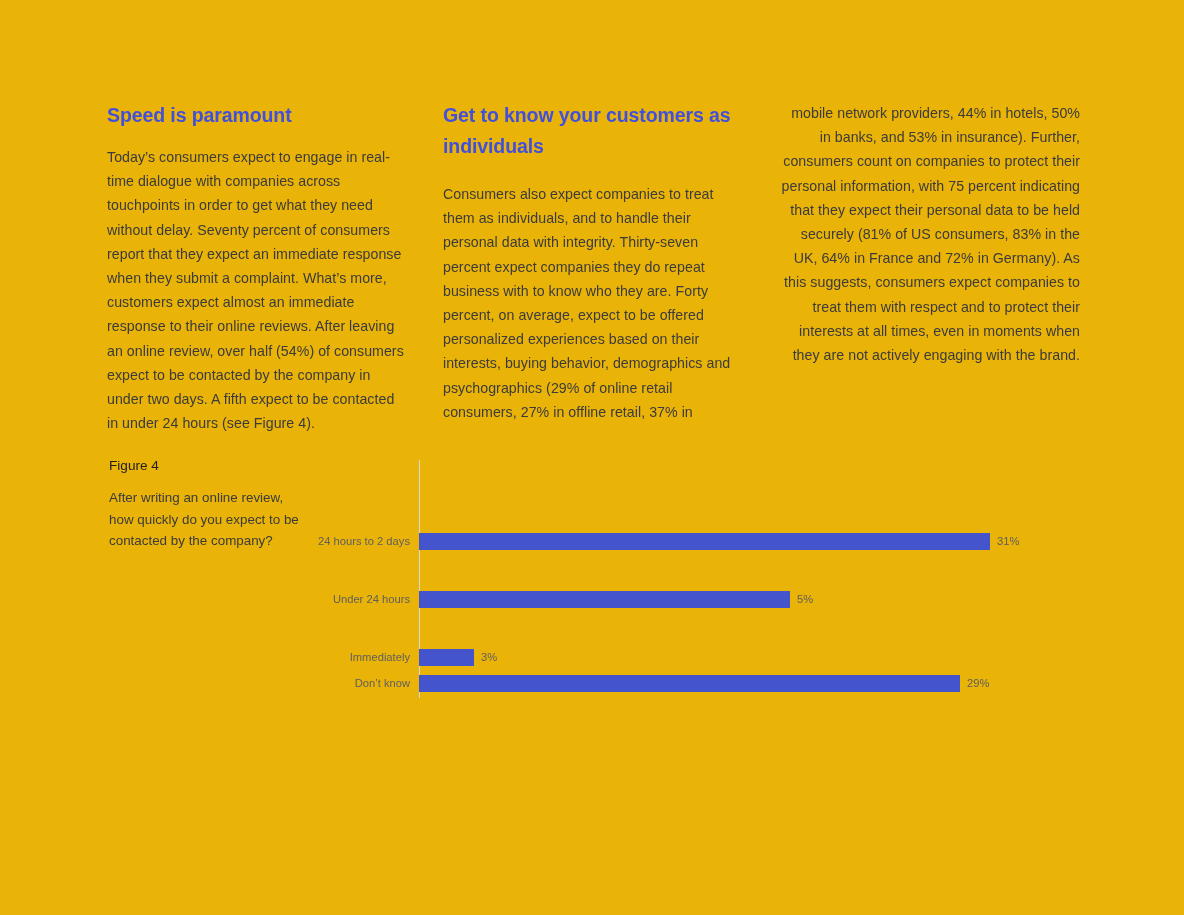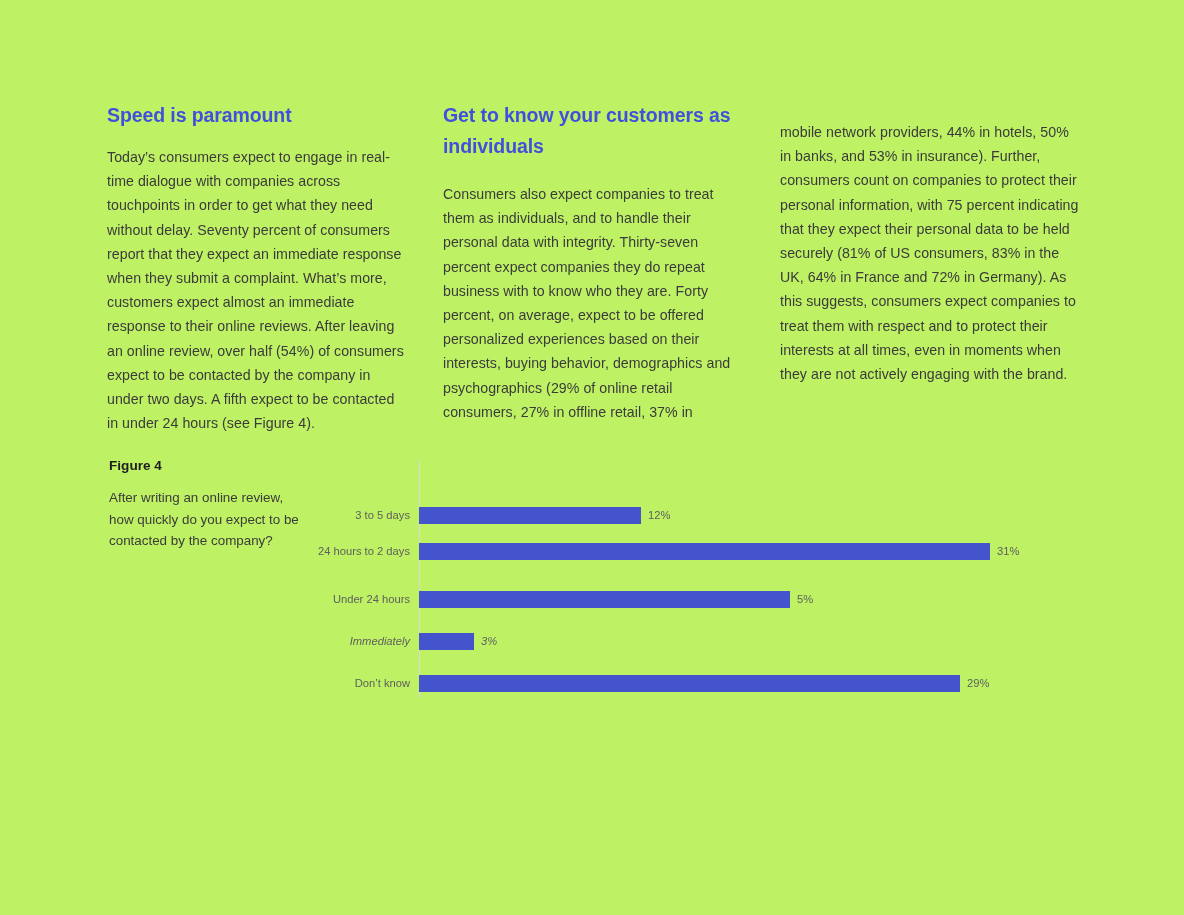--- a/index.html
+++ b/index.html
@@ -12,41 +12,41 @@
     height: 915px;
     position: relative;
     font-family: "Liberation Sans", sans-serif;
     color: #3c3c3c;
     overflow: hidden;
   }
 
   .page {
     position: absolute;
     inset: 0;
-    background: #bef264;
+    background: #eab308;
   }
 
   
   .col {
     position: absolute;
     top: 100px;
   }
   .col-1 { left: 107px; width: 300px; }
   .col-2 { left: 443px; width: 290px; }
   .col-3 { left: 780px; width: 300px; }
 
   .col-heading {
     color: #4150dc;
     font-size: 19.5px;
     font-weight: 700;
     line-height: 31px;
     margin: 0 0 14px 0;
     letter-spacing: -0.1px;
   }
-  .col-3 .body-text { margin-top: 20px; }
+  .col-3 .body-text { margin-top: 1px; text-align: right; }
 
   .body-text {
     font-size: 14.2px;
     line-height: 24.2px;
     color: #3b3b3b;
     margin: 0;
     letter-spacing: 0.04px;
   }
 
   .col-2 .col-heading { margin-bottom: 20px; }
@@ -54,21 +54,21 @@
 
   
   .figure-caption {
     position: absolute;
     left: 109px;
     top: 458px;
     width: 190px;
   }
   .figure-number {
     font-size: 13.6px;
-    font-weight: 700;
+    font-weight: 400;
     color: #1f1f1f;
     margin: 0 0 14px 0;
   }
   .figure-question {
     font-size: 13.4px;
     line-height: 21.5px;
     color: #3b3b3b;
     margin: 0;
   }
 
@@ -160,42 +160,35 @@
   </div>
 
   <div class="figure-caption">
     <div class="figure-number">Figure 4</div>
     <div class="figure-question">After writing an online review, how quickly do you expect to be contacted by the company?</div>
   </div>
 
   <div class="chart">
     <div class="chart-rows" id="chart-rows">
       <div class="axis-line"></div>
-        <div class="bar-row" style="top: 52px;">
-          <span class="bar-label">3 to 5 days</span>
-          <div class="bar-track">
-            <div class="bar-fill" style="width: 222px; background: rgb(67, 84, 204);"></div>
-            <span class="bar-value">12%</span>
-          </div>
-        </div>
-        <div class="bar-row" style="top: 88px;">
+        <div class="bar-row" style="top: 78px;">
           <span class="bar-label">24 hours to 2 days</span>
           <div class="bar-track">
             <div class="bar-fill" style="width: 571px; background: rgb(67, 84, 204);"></div>
             <span class="bar-value">31%</span>
           </div>
         </div>
         <div class="bar-row" style="top: 136px;">
           <span class="bar-label">Under 24 hours</span>
           <div class="bar-track">
             <div class="bar-fill" style="width: 371px; background: rgb(67, 84, 204);"></div>
             <span class="bar-value">5%</span>
           </div>
         </div>
-        <div class="bar-row" style="top: 178px; font-style: italic;">
+        <div class="bar-row" style="top: 194px;">
           <span class="bar-label">Immediately</span>
           <div class="bar-track">
             <div class="bar-fill" style="width: 55px; background: rgb(67, 84, 204);"></div>
             <span class="bar-value">3%</span>
           </div>
         </div>
         <div class="bar-row" style="top: 220px;">
           <span class="bar-label">Don’t know</span>
           <div class="bar-track">
             <div class="bar-fill" style="width: 541px; background: rgb(67, 84, 204);"></div>

